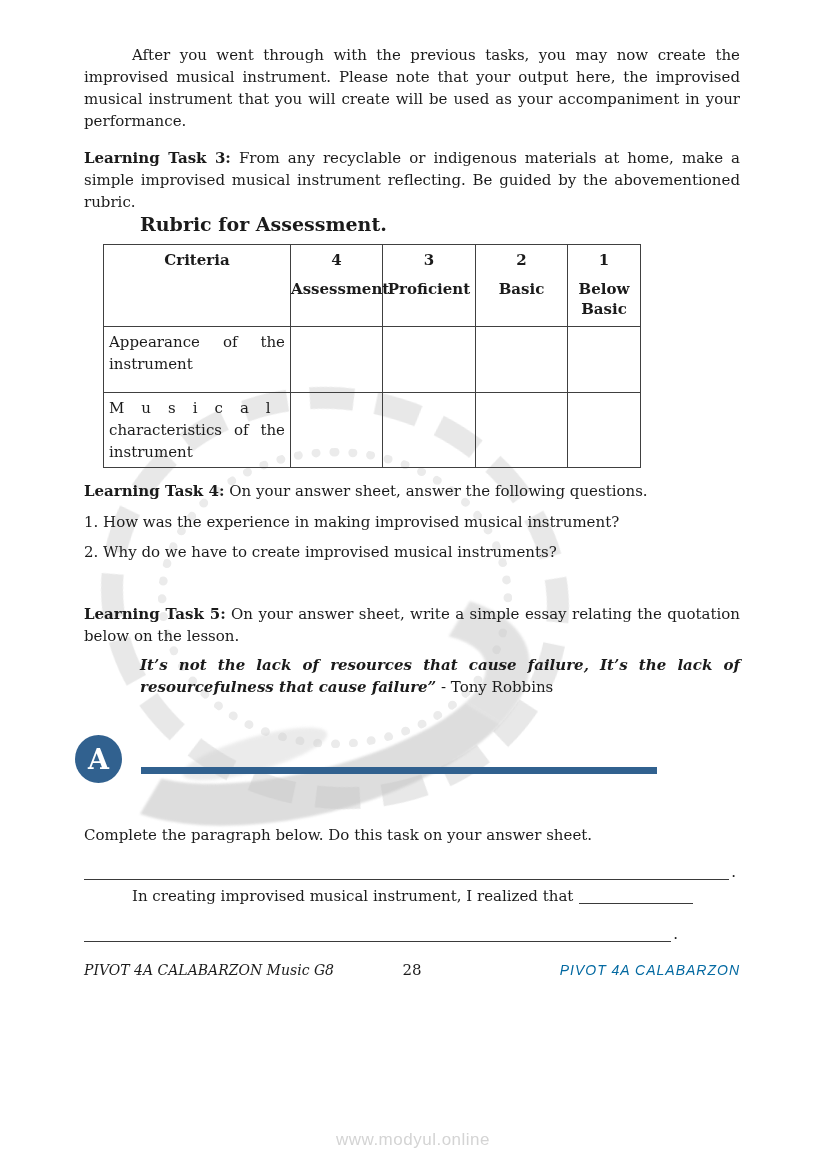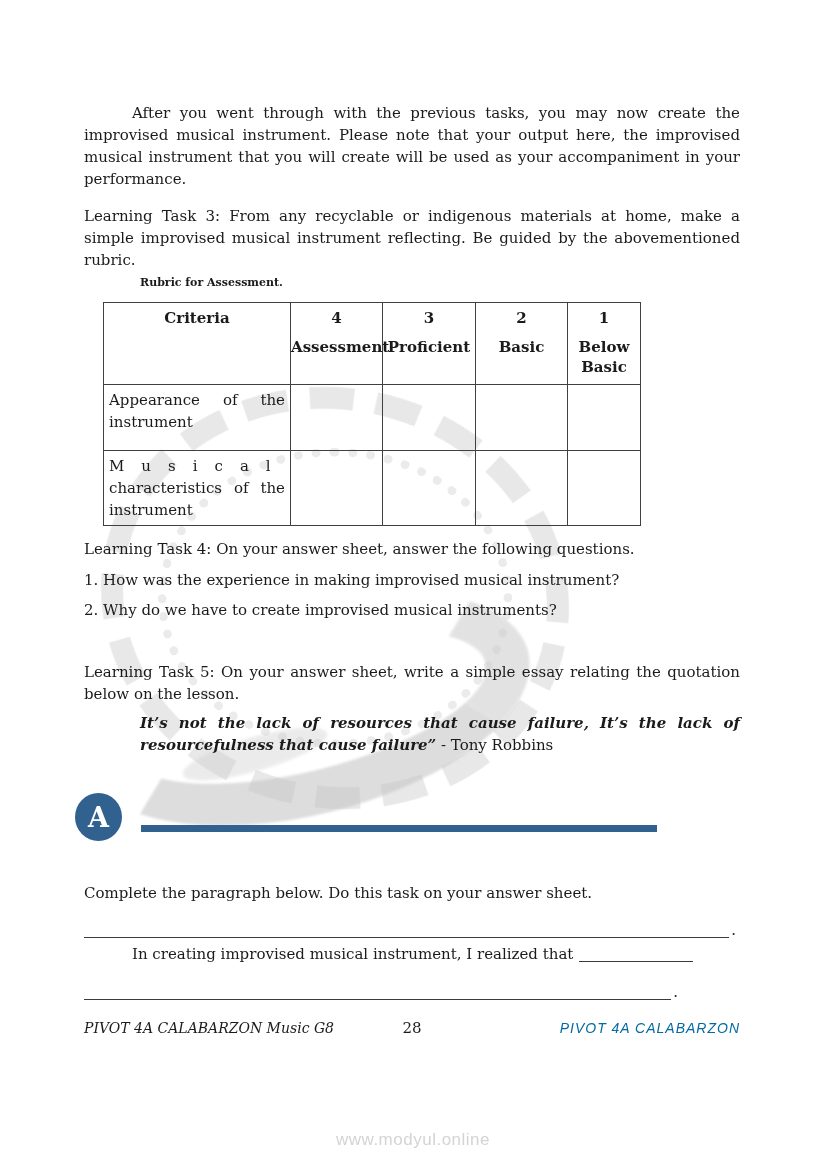--- a/index.html
+++ b/index.html
@@ -19,27 +19,27 @@
     border:9px dotted #cbcbcb; border-radius:50%; opacity:.38; filter:blur(.4px); }
   .wm-swoosh { left:75px; top:600px; width:460px; height:215px;
     border:44px solid transparent; border-bottom-color:#c2c2c2;
     border-right-color:#cccccc; border-radius:50%;
     transform:rotate(-14deg); opacity:.55; filter:blur(1.2px); }
   .wm-blob { left:180px; top:737px; width:150px; height:34px;
     background:#cfcfcf; border-radius:50%; transform:rotate(-16deg);
     opacity:.40; filter:blur(1.5px); }
 
   
-  .content { position:absolute; z-index:1; left:84px; width:656px; top:0; padding-top:102px; }
+  .content { position:absolute; z-index:1; left:84px; width:656px; top:0; padding-top:44px; }
   p, .para { font-size:15px; line-height:22px; text-align:justify; }
   .indent { text-indent:48px; }
-  b, .bold { font-weight:normal; }
+  b, .bold { font-weight:bold; }
 
   .task3 { margin-top:15px; }
-  .rubric-heading { margin-top:1px; margin-left:56px; font-weight:bold; font-size:11px; line-height:21px; }
+  .rubric-heading { margin-top:1px; margin-left:56px; font-weight:bold; font-size:19px; line-height:21px; }
 
   table.rubric { margin-top:9px; margin-left:19px; border-collapse:collapse; width:537px;
     table-layout:fixed; background:transparent; }
   table.rubric th, table.rubric td { border:1.5px solid #404040; vertical-align:top;margin-left:48px; }
   table.rubric th { font-size:15px; font-weight:bold; text-align:center; height:82px; padding-top:6px; }
   table.rubric .h-bot { margin-top:10px; line-height:20px; }
   table.rubric td { font-size:15px; padding:4px 5px; line-height:22px; }
   td.crit { text-align:justify; }
   tr.r1 td { height:66px; }
   tr.r2 td { height:73px; }

